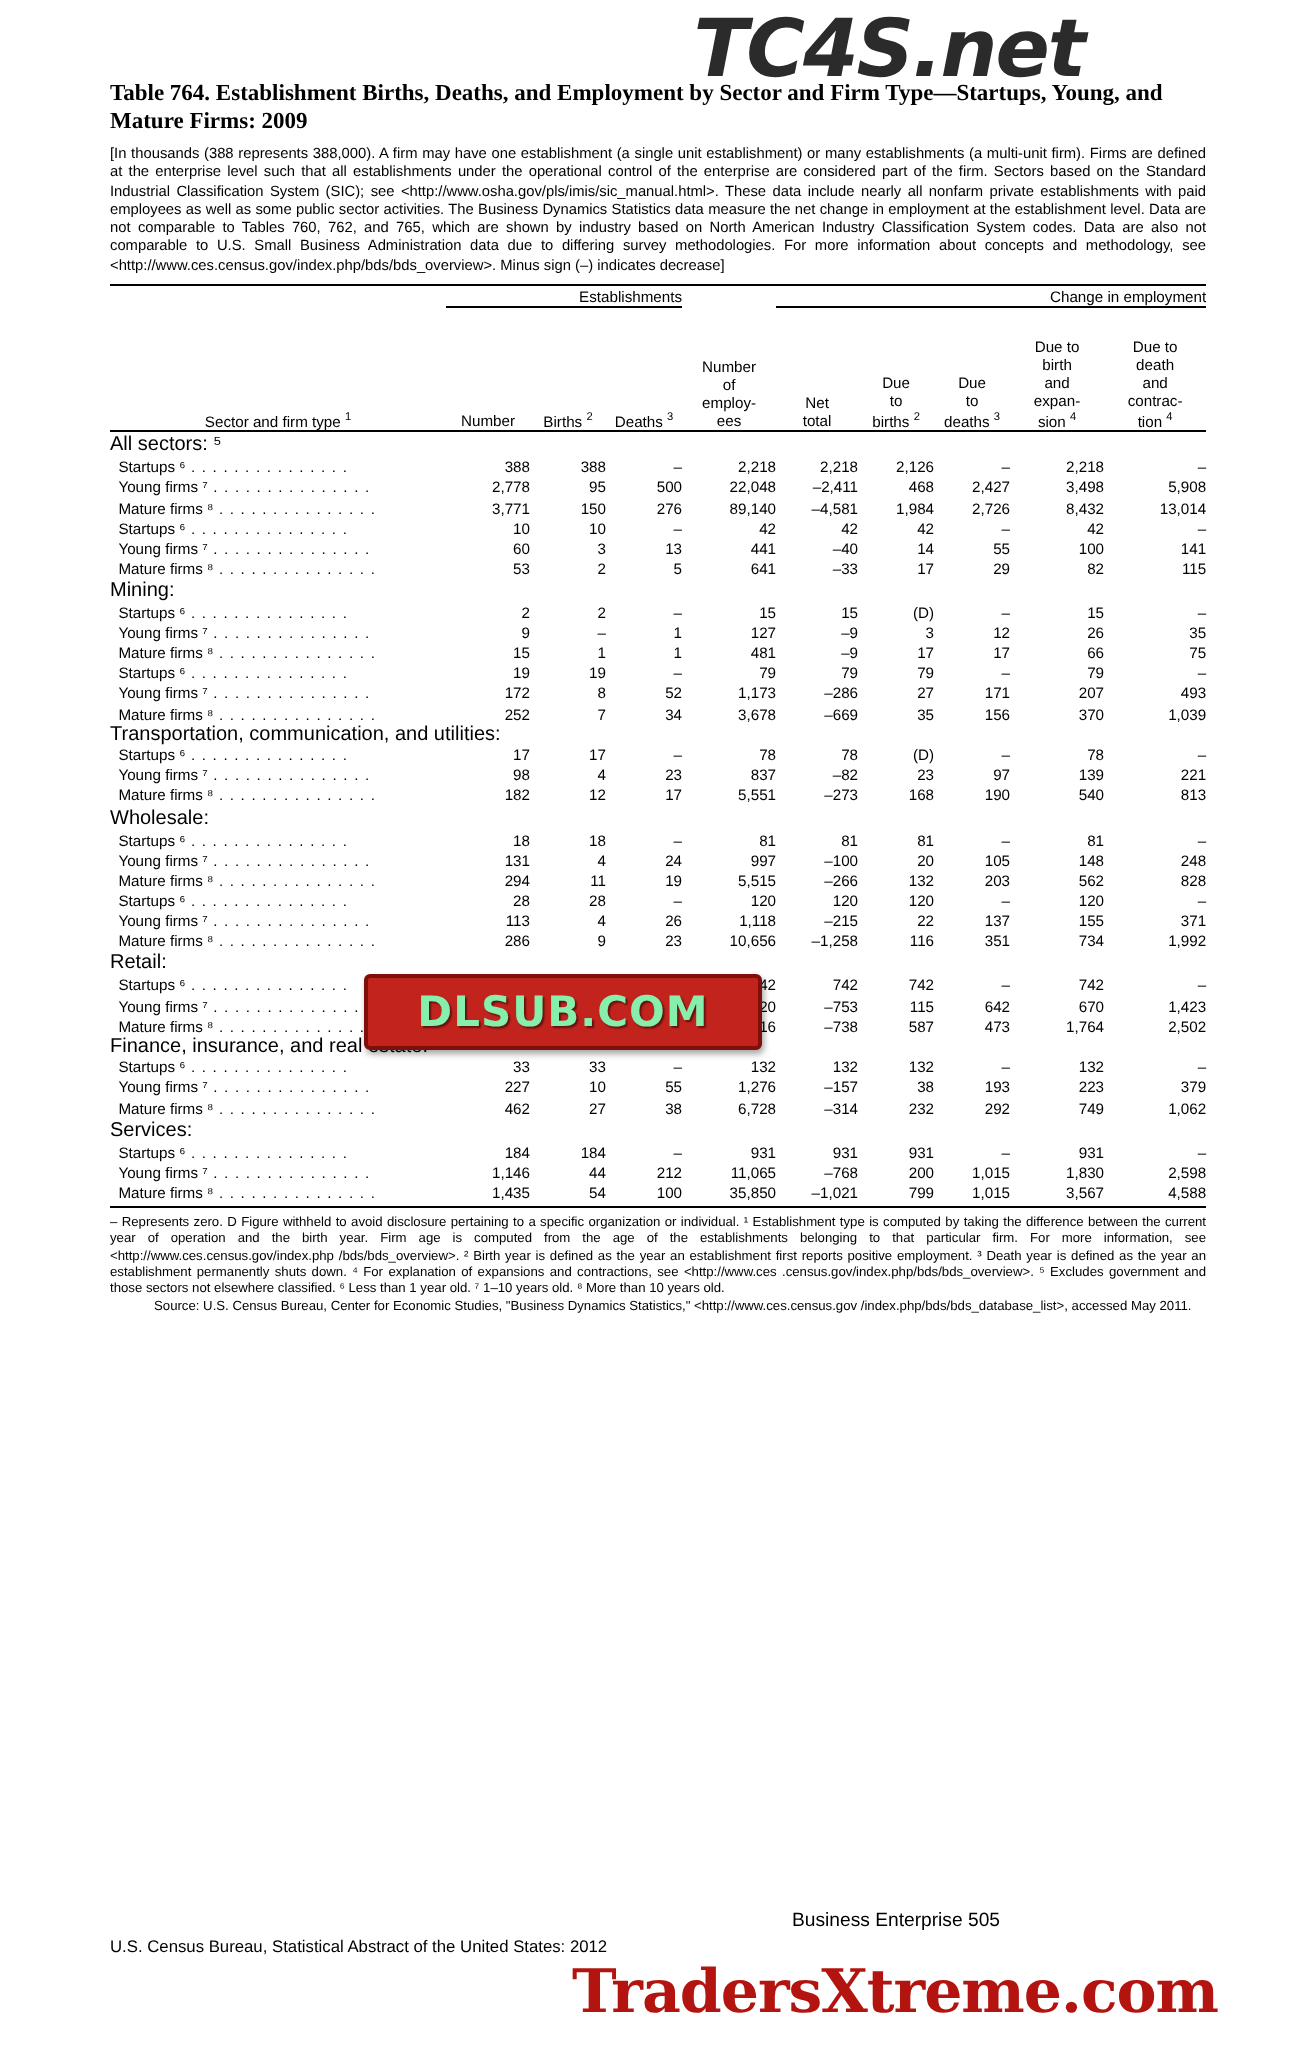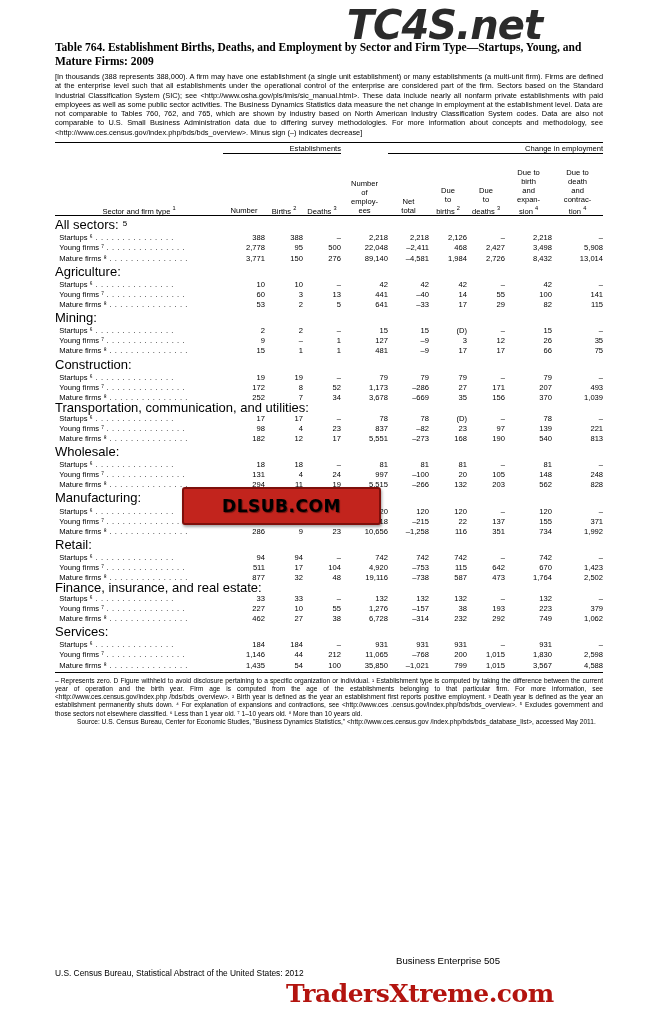--- a/index.html
+++ b/index.html
@@ -88,21 +88,21 @@
     padding-top: 1.2px;
   }
   tr.datarow td {
     height: 10.1px;
   }
   .leaders {
     font-size: 7.6px;
     letter-spacing: 0.6px;
   }
   .sectorname {
-    font-size: 13px;
+    font-size: 10px;
   }
   .footnotes {
     font-size: 6.6px;
     line-height: 8.3px;
     text-align: justify;
     margin-top: 4px;
     width: 548px;
   }
   .source {
     font-size: 6.6px;
@@ -142,34 +142,34 @@
     height: 34px;
     background: #c2241d;
     border: 2px solid #7e0f0b;
     border-radius: 3px;
     box-shadow: 1px 2px 3px rgba(0,0,0,0.35);
     display: flex;
     align-items: center;
     justify-content: center;
   }
   .wm-dlsub span {
-    color: #000000;
+    color: #86efac;
     font-family: "DejaVu Sans", sans-serif;
     font-weight: bold;
-    font-size: 17px;
+    font-size: 21px;
     letter-spacing: 0.5px;
     text-shadow: 1px 1px 1px rgba(0,0,0,0.5);
   }
   .wm-traders {
     position: absolute;
     left: 286px;
     top: 979px;
     font-family: "DejaVu Serif", serif;
     font-weight: bold;
-    font-size: 25px;
+    font-size: 30px;
     color: #b3140f;
     letter-spacing: -0.5px;
     text-shadow: 1px 1px 0 rgba(255,255,255,0.6);
   }
   .sup { font-size: 5.6px; vertical-align: super; }
 </style>
 </head>
 <body>
 
 <div class="page">
@@ -248,23 +248,20 @@
             <td class="num">3,771</td>
             <td class="num">150</td>
             <td class="num">276</td>
             <td class="num">89,140</td>
             <td class="num">–4,581</td>
             <td class="num">1,984</td>
             <td class="num">2,726</td>
             <td class="num">8,432</td>
             <td class="num">13,014</td>
           </tr>
-          <tr class="sector">
-            <td class="stub sectorname" colspan="10">Agriculture:</td>
-          </tr>
           <tr class="datarow">
             <td class="stub"><span>&nbsp;&nbsp;Startups ⁶</span><span class="leaders"> . . . . . . . . . . . . . . .</span></td>
             <td class="num">10</td>
             <td class="num">10</td>
             <td class="num">–</td>
             <td class="num">42</td>
             <td class="num">42</td>
             <td class="num">42</td>
             <td class="num">–</td>
             <td class="num">42</td>
@@ -326,23 +323,20 @@
             <td class="num">15</td>
             <td class="num">1</td>
             <td class="num">1</td>
             <td class="num">481</td>
             <td class="num">–9</td>
             <td class="num">17</td>
             <td class="num">17</td>
             <td class="num">66</td>
             <td class="num">75</td>
           </tr>
-          <tr class="sector">
-            <td class="stub sectorname" colspan="10">Construction:</td>
-          </tr>
           <tr class="datarow">
             <td class="stub"><span>&nbsp;&nbsp;Startups ⁶</span><span class="leaders"> . . . . . . . . . . . . . . .</span></td>
             <td class="num">19</td>
             <td class="num">19</td>
             <td class="num">–</td>
             <td class="num">79</td>
             <td class="num">79</td>
             <td class="num">79</td>
             <td class="num">–</td>
             <td class="num">79</td>
@@ -443,23 +437,20 @@
             <td class="num">294</td>
             <td class="num">11</td>
             <td class="num">19</td>
             <td class="num">5,515</td>
             <td class="num">–266</td>
             <td class="num">132</td>
             <td class="num">203</td>
             <td class="num">562</td>
             <td class="num">828</td>
           </tr>
-          <tr class="sector">
-            <td class="stub sectorname" colspan="10">Manufacturing:</td>
-          </tr>
           <tr class="datarow">
             <td class="stub"><span>&nbsp;&nbsp;Startups ⁶</span><span class="leaders"> . . . . . . . . . . . . . . .</span></td>
             <td class="num">28</td>
             <td class="num">28</td>
             <td class="num">–</td>
             <td class="num">120</td>
             <td class="num">120</td>
             <td class="num">120</td>
             <td class="num">–</td>
             <td class="num">120</td>

